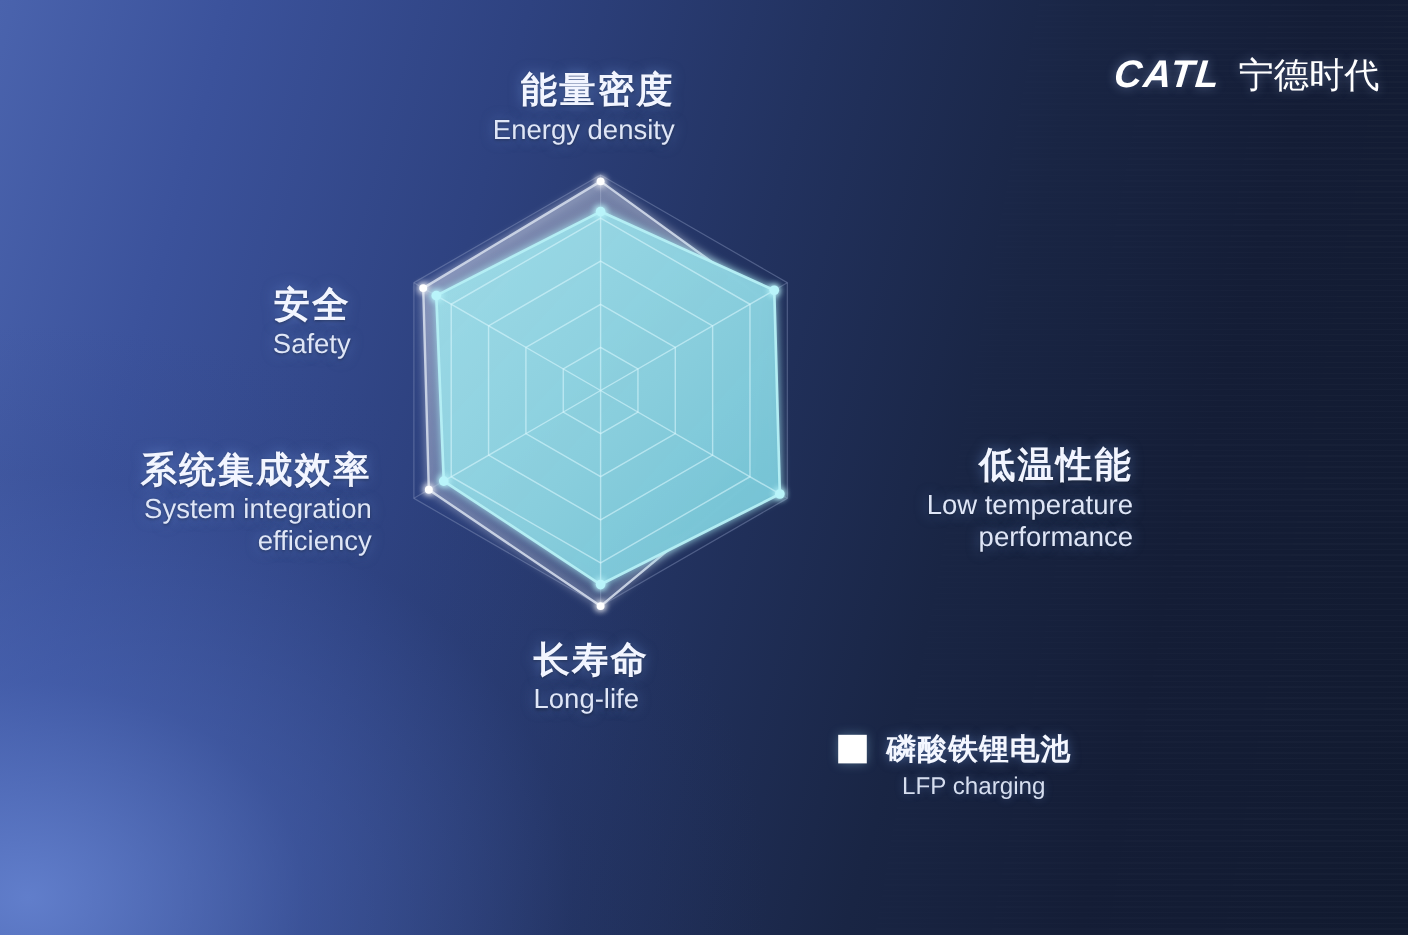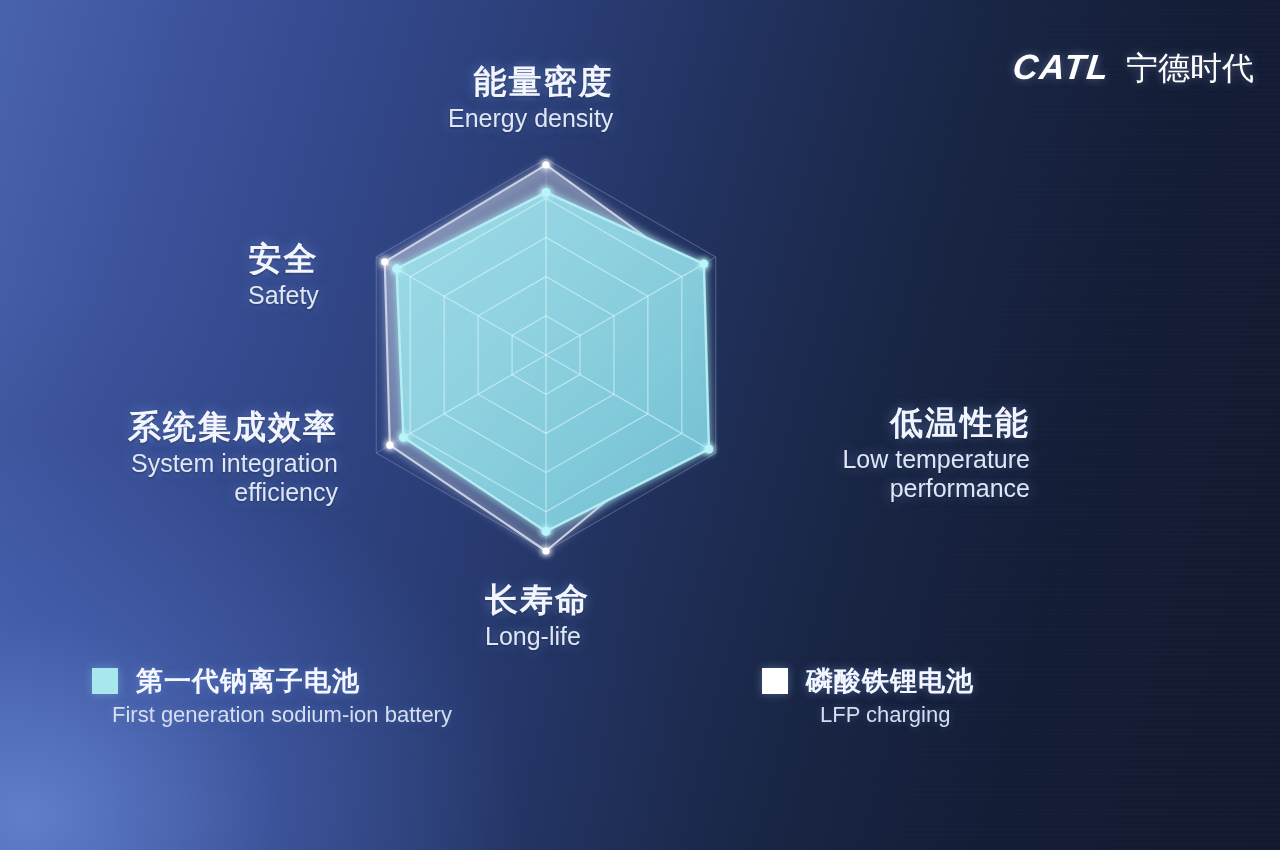--- a/index.html
+++ b/index.html
@@ -98,21 +98,21 @@
     display: block;
     margin-top: 2px;
   }
   .axis-label.multiline .en { white-space: normal; }
 
   #label-energy   { left: 448px; top: 63px;  text-align: right; }
   #label-fast     { left: 790px; top: 248px; text-align: left; }
   #label-lowtemp  { left: 790px; top: 404px; text-align: right; width: 240px; }
   #label-longlife { left: 485px; top: 581px; text-align: left; }
   #label-sysint   { left: 76px;  top: 408px; text-align: right; width: 262px; white-space: normal;}
-  #label-safety   { left: 248px; top: 240px; text-align: center; }
+  #label-safety   { left: 248px; top: 258px; text-align: right; }
 
   
   .legend-item {
     position: absolute;
     display: flex;
     align-items: flex-start;
     gap: 18px;
   }
   .legend-swatch {
     width: 26px;
@@ -256,27 +256,20 @@
       <span class="cn">系统集成效率</span>
       <span class="en">System integration efficiency</span>
     </div>
 
     <div class="axis-label" id="label-safety">
       <span class="cn">安全</span>
       <span class="en">Safety</span>
     </div>
   </div>
 
-  <div class="legend-item" id="legend-sodium">
-    <span class="legend-swatch" id="swatch-sodium" style="background: rgb(169, 231, 239);"></span>
-    <span class="legend-text">
-      <span class="cn">第一代钠离子电池</span>
-      <span class="en">First generation sodium-ion battery</span>
-    </span>
-  </div>
 
   <div class="legend-item" id="legend-lfp">
     <span class="legend-swatch" id="swatch-lfp" style="background: rgb(255, 255, 255);"></span>
     <span class="legend-text">
       <span class="cn">磷酸铁锂电池</span>
       <span class="en">LFP charging</span>
     </span>
   </div>
 </div>
 

